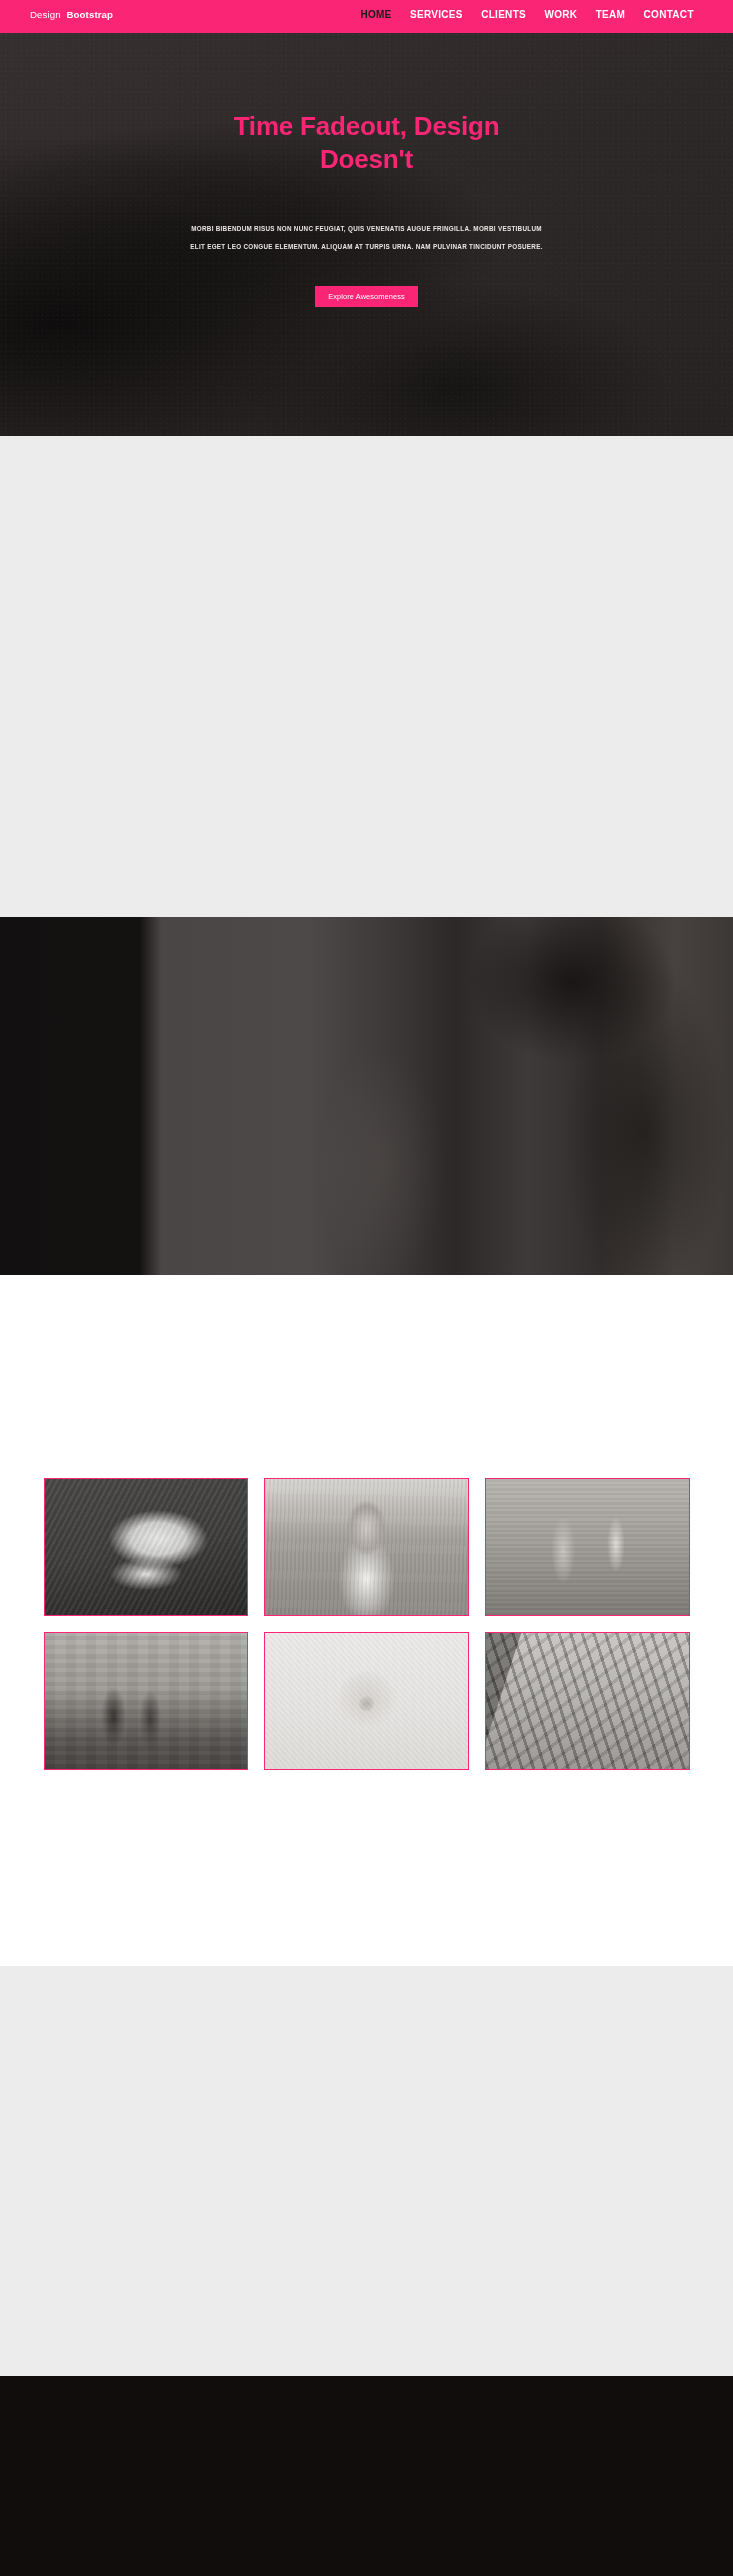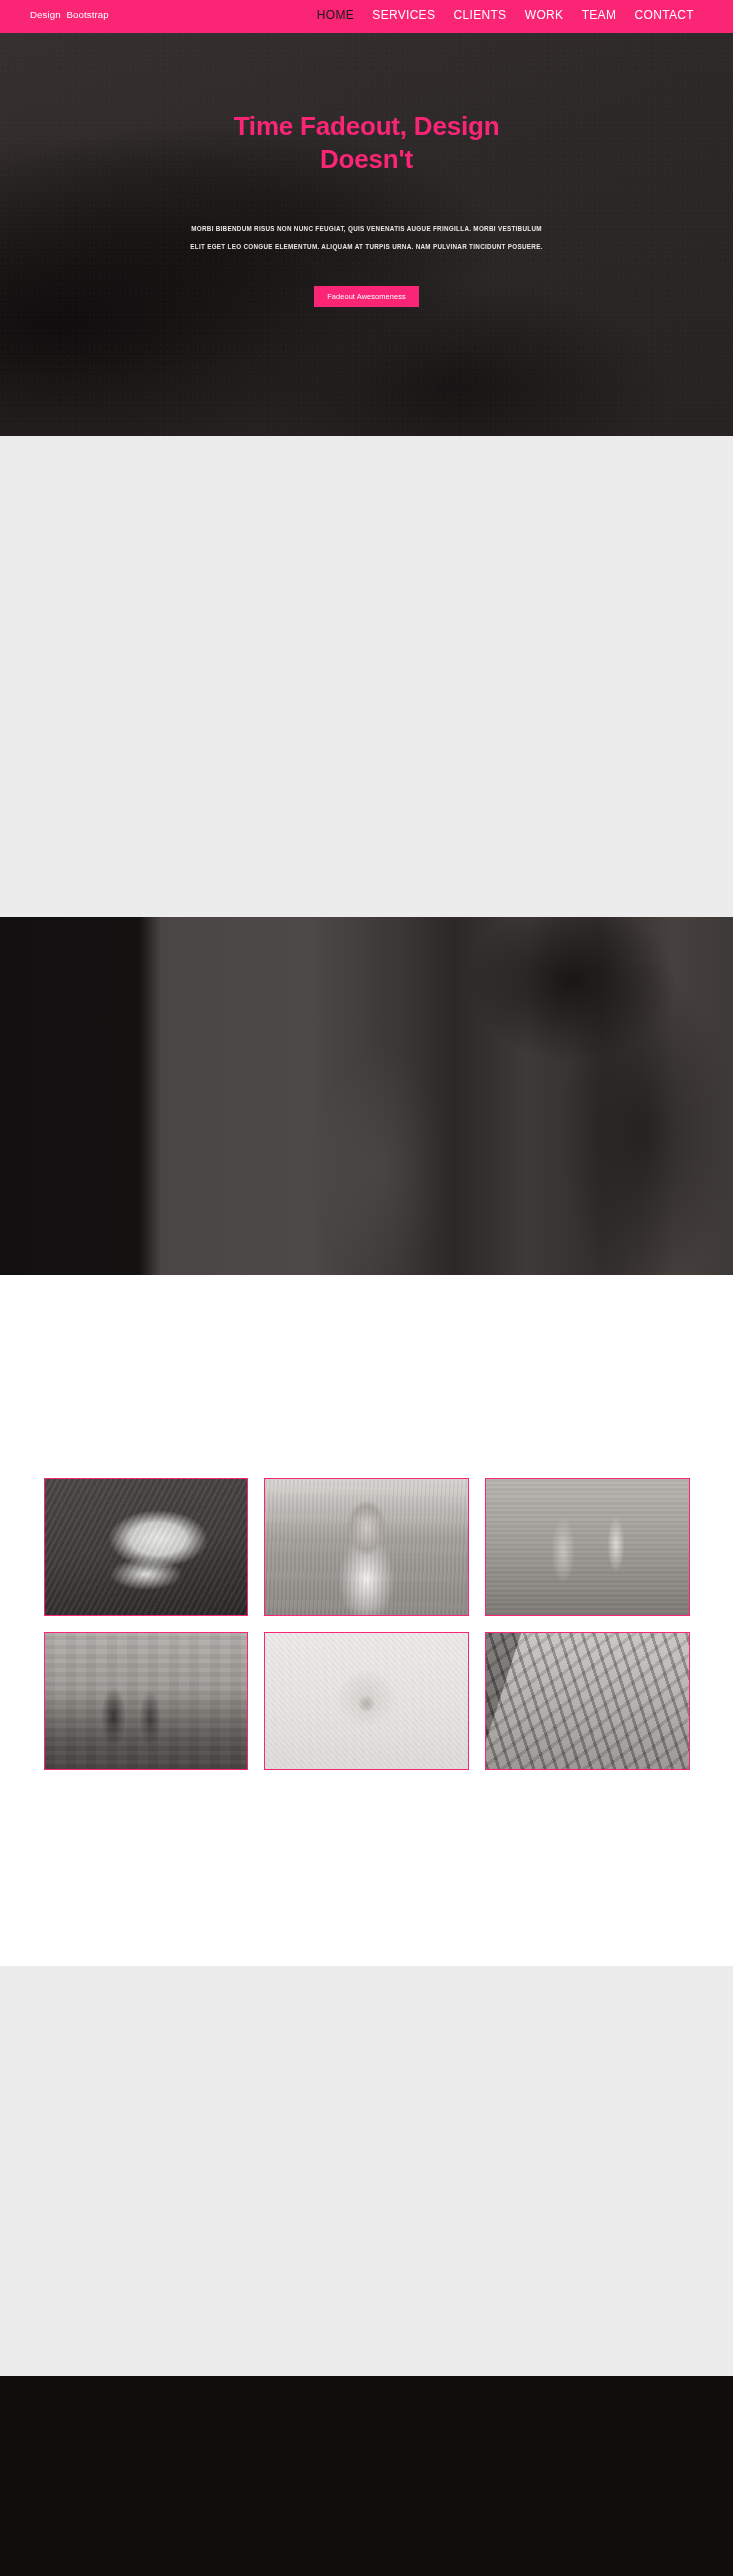--- a/index.html
+++ b/index.html
@@ -25,34 +25,34 @@
   .brand{
     display:flex;
     align-items:baseline;
     gap:5.7px;
     color:#ffffff;
     font-size:9.7px;
     letter-spacing:0.1px;
     cursor:pointer;
   }
   .brand .b1{ font-weight:400; }
-  .brand .b2{ font-weight:400; }
+  .brand .b2{ font-weight:700; }
   .nav-links{
     display:flex;
     align-items:center;
     gap:0px;
     list-style:none;
   }
   .nav-links li{ }
   .nav-links a{
     display:block;
     color:#ffffff;
     text-decoration:none;
-    font-size:12px;
-    font-weight:normal;
+    font-size:10px;
+    font-weight:bold;
     letter-spacing:0.3px;
     padding:4.6px 9.2px;
     text-transform:uppercase;
   }
   .nav-links a.active{ color:#1a1a1a; }
 
   
   .hero{
     height:403px;
     position:relative;
@@ -276,21 +276,21 @@
         </li>
     </ul>
   </nav>
 
   <header class="hero">
     <div class="hero-bg"></div>
     <div class="hero-inner">
       <h1 class="hero-title">Time Fadeout, Design Doesn't</h1>
       <p class="hero-sub">MORBI BIBENDUM RISUS NON NUNC FEUGIAT, QUIS VENENATIS AUGUE FRINGILLA. MORBI VESTIBULUM ELIT EGET LEO CONGUE ELEMENTUM. ALIQUAM AT TURPIS URNA. NAM PULVINAR TINCIDUNT POSUERE.</p>
       <div class="hero-btn-wrap">
-        <button class="hero-btn">Fadeout Awesomeness</button>
+        <button class="hero-btn">Explore Awesomeness</button>
       </div>
     </div>
   </header>
 
   <section class="services-section sec-gray"></section>
 
   <section class="about-section">
     <div class="about-bg"></div>
   </section>
 

